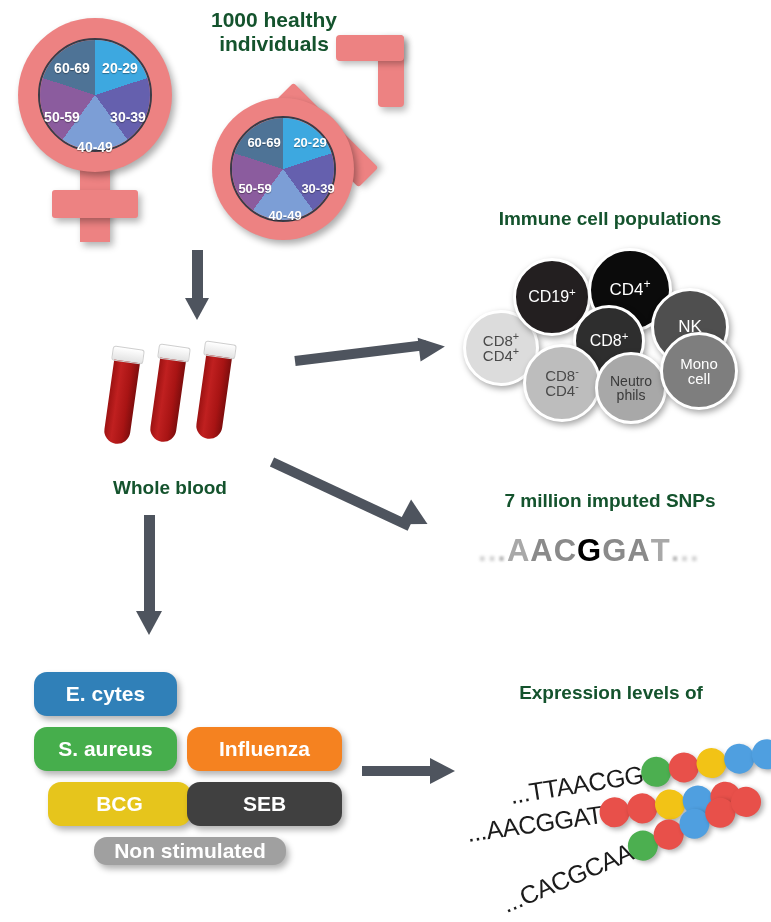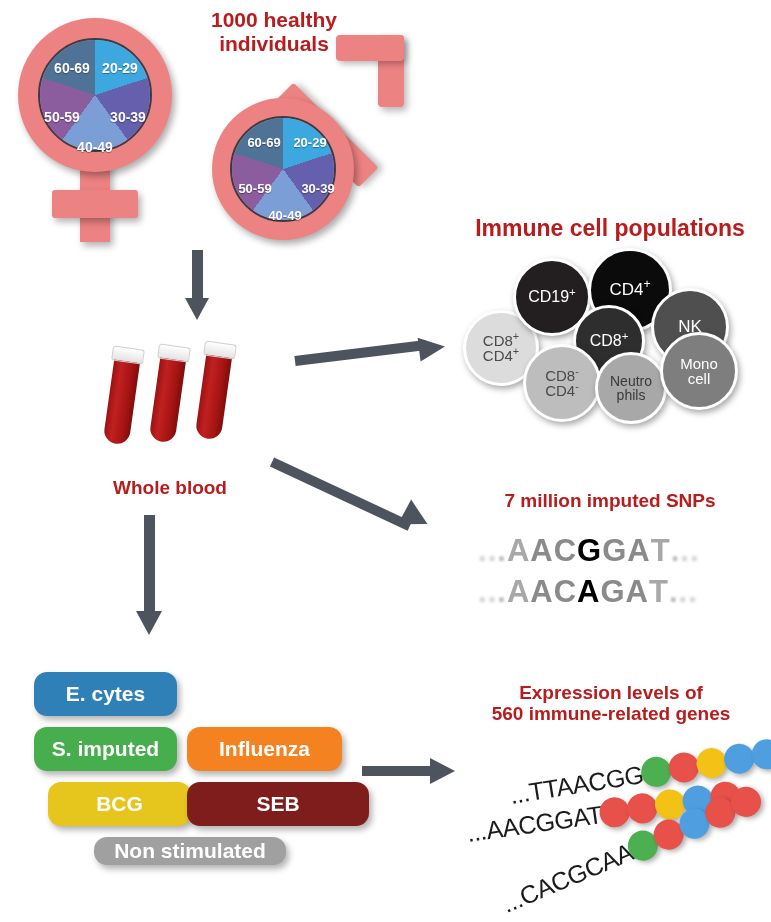--- a/index.html
+++ b/index.html
@@ -1,21 +1,21 @@
 <!DOCTYPE html>
 <html><head>
 <meta charset="utf-8">
 <style>
   html,body{margin:0;padding:0;background:#ffffff;}
   body{width:771px;height:922px;position:relative;overflow:hidden;
        font-family:"Liberation Sans","DejaVu Sans",sans-serif;}
   .abs{position:absolute;}
 
   
-  .hdr{font-weight:bold;color:#b91c1c;text-align:center;line-height:1.12;}
+  .hdr{font-weight:bold;color:#14532d;text-align:center;line-height:1.12;}
 
   
   .sym-ring{border-radius:50%;background:#ED8282;
             box-shadow:3px 4px 7px rgba(0,0,0,.33);}
   .pie{border-radius:50%;position:absolute;overflow:hidden;
        border:2px solid #3b3b46;box-sizing:border-box;}
   .slice{position:absolute;left:0;top:0;width:100%;height:100%;}
   .pie-label{position:absolute;color:#fff;font-weight:bold;
              text-shadow:0 1px 1px rgba(0,0,0,.35);white-space:nowrap;
              transform:translate(-50%,-50%);}
@@ -160,21 +160,21 @@
               border-right:14px solid transparent;border-top:26px solid #4E545E;
               transform:rotate(-62deg);"></div>
 </div>
 
 <div class="abs" style="left:132px;top:515px;width:40px;height:130px;">
   <div class="arrow-line" style="left:12px;top:0;width:11px;height:100px;"></div>
   <div class="arrow-head" style="left:4px;top:96px;border-left:13px solid transparent;
               border-right:13px solid transparent;border-top:24px solid #4E545E;"></div>
 </div>
 
-<div class="abs hdr" style="left:455px;top:208px;width:310px;font-size:23px;margin-top:8px;">Immune cell populations</div>
+<div class="abs hdr" style="left:455px;top:208px;width:310px;font-size:19px;">Immune cell populations</div>
 
 <div class="abs" style="left:455px;top:240px;width:310px;height:190px;">
 
   <div class="cell" style="left:8px;top:70px;width:76px;height:76px;background:#DCDCDC;color:#4a4a4a;font-size:15px;">
     <div>
       <span>CD8<sup>+</sup></span><br>
       <span>CD4<sup>+</sup></span>
     </div>
   </div>
 
@@ -215,46 +215,42 @@
     </div>
   </div>
 </div>
 
 <div class="abs hdr" style="left:450px;top:490px;width:320px;font-size:19px;">7 million imputed SNPs</div>
 
 <div class="abs" style="left:478px;top:533px;width:280px;height:90px;">
   <div class="snp-row" style="left:0;top:0;font-size:31px;letter-spacing:1px;">
     <span class="f0">.</span><span class="f0">.</span><span class="f1">.</span><span class="f2">A</span><span class="f3">A</span><span class="f3">C</span><span class="fhl">G</span><span class="f3">G</span><span class="f3">A</span><span class="f2">T</span><span class="f1">.</span><span class="f0">.</span><span class="f0">.</span>
   </div>
-  <div class="snp-row" style="left:0;top:41px;font-size:31px;letter-spacing:1px;">
-    <span class="f0">.</span><span class="f0">.</span><span class="f1">.</span><span class="f2">A</span><span class="f3">A</span><span class="f3">C</span><span class="fhl">A</span><span class="f3">G</span><span class="f3">A</span><span class="f2">T</span><span class="f1">.</span><span class="f0">.</span><span class="f0">.</span>
-  </div>
 </div>
 
 <div class="abs" style="left:32px;top:672px;width:310px;height:225px;">
   <div class="pill" style="left:2px;top:0;width:143px;height:44px;background:#3080B8;font-size:21px;">E. cytes</div>
 
-  <div class="pill" style="left:2px;top:55px;width:143px;height:44px;background:#46AE4C;font-size:21px;">S. imputed</div>
+  <div class="pill" style="left:2px;top:55px;width:143px;height:44px;background:#46AE4C;font-size:21px;">S. aureus</div>
   <div class="pill" style="left:155px;top:55px;width:155px;height:44px;background:#F58220;font-size:21px;">Influenza</div>
 
   <div class="pill" style="left:16px;top:110px;width:143px;height:44px;background:#E6C51C;font-size:21px;">BCG</div>
-  <div class="pill" style="left:155px;top:110px;width:182px;height:44px;background:#7f1d1d;font-size:21px;">SEB</div>
+  <div class="pill" style="left:155px;top:110px;width:155px;height:44px;background:#404040;font-size:21px;">SEB</div>
 
   <div class="pill" style="left:62px;top:165px;width:192px;height:28px;background:#A0A0A0;font-size:21px;">Non stimulated</div>
 </div>
 
 <div class="abs" style="left:362px;top:755px;width:110px;height:40px;">
   <div class="arrow-line" style="left:0;top:11px;width:70px;height:10px;"></div>
   <div class="arrow-head" style="left:68px;top:3px;border-top:13px solid transparent;
               border-bottom:13px solid transparent;border-left:25px solid #4E545E;"></div>
 </div>
 
 <div class="abs hdr" style="left:455px;top:682px;width:312px;font-size:19px;">
   <div>Expression levels of</div>
-  <div>560 immune-related genes</div>
 </div>
 
 <div class="abs" style="left:455px;top:740px;width:316px;height:180px;">
 
   <div class="strand" style="left:55px;top:40px;transform:rotate(-9deg);">
     <span class="seq" style="font-size:25px;letter-spacing:-.5px;">...TTAACGG</span>
     <span class="bead" style="background:#4CAF50;"></span>
     <span class="bead" style="background:#E8504A;"></span>
     <span class="bead" style="background:#F2C316;"></span>
     <span class="bead" style="background:#4F9FE0;"></span>

